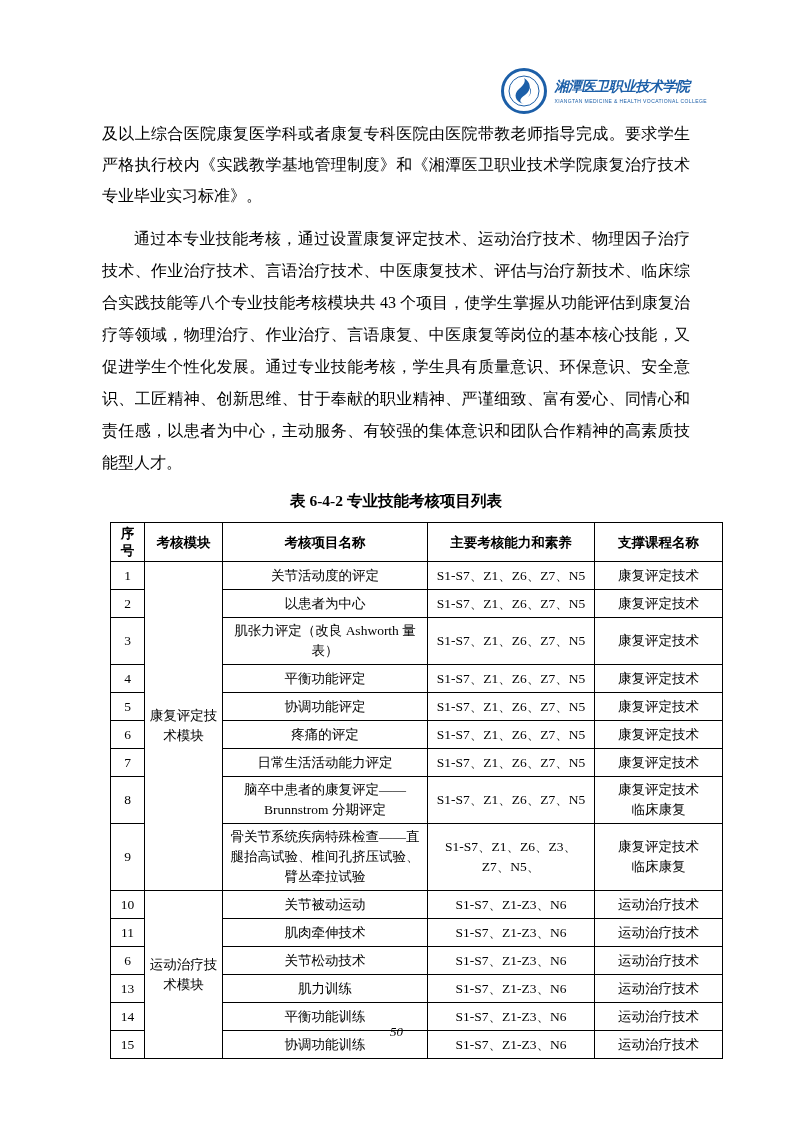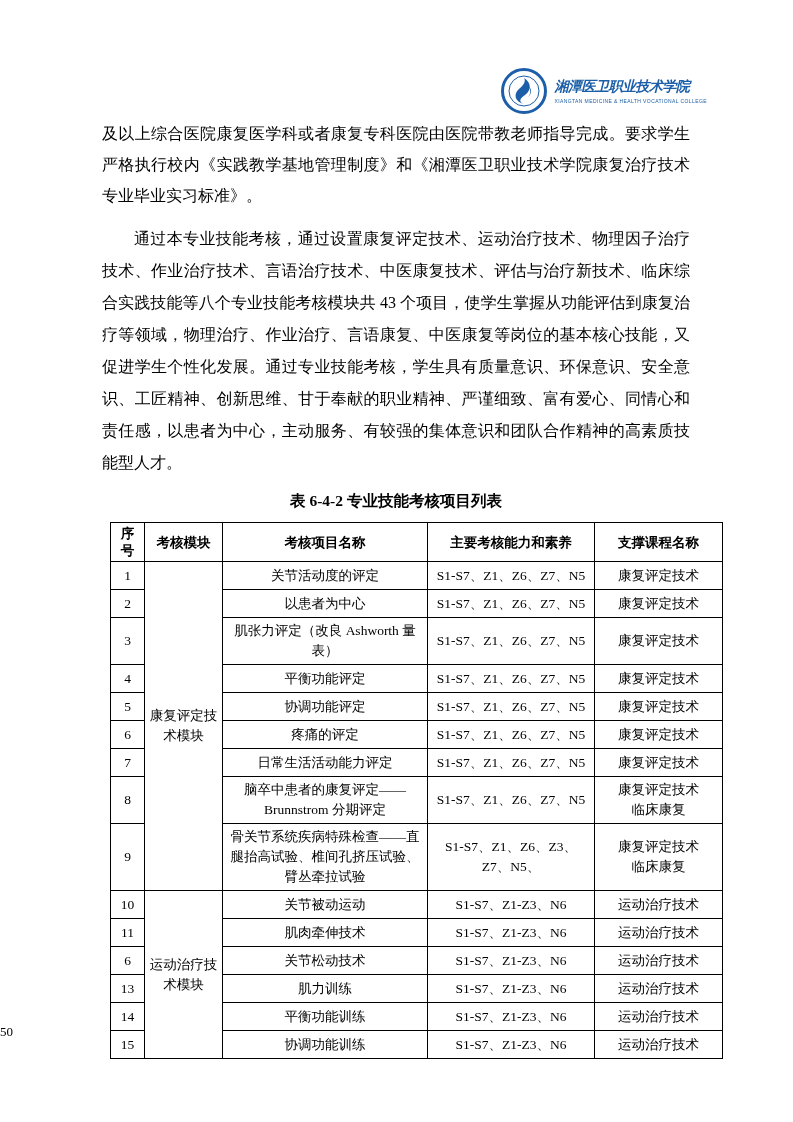--- a/index.html
+++ b/index.html
@@ -102,21 +102,23 @@
   td.cell-module { padding: 3px 9px; }
   td.cell-ability { text-align: left; padding-left: 6px; }
   td.cell-course { white-space: pre-line; }
 
   
   .page-number {
     position: absolute;
     top: 1024px;
     left: 0;
     width: 100%;
+    text-align: center;
     font-size: 13px;
+    font-style: italic;
   }
 </style>
 </head>
 <body>
 
 <div class="page">
 
   <div class="logo-block">
     <div class="logo-circle">
       <svg viewBox="0 0 46 46" width="46" height="46">

